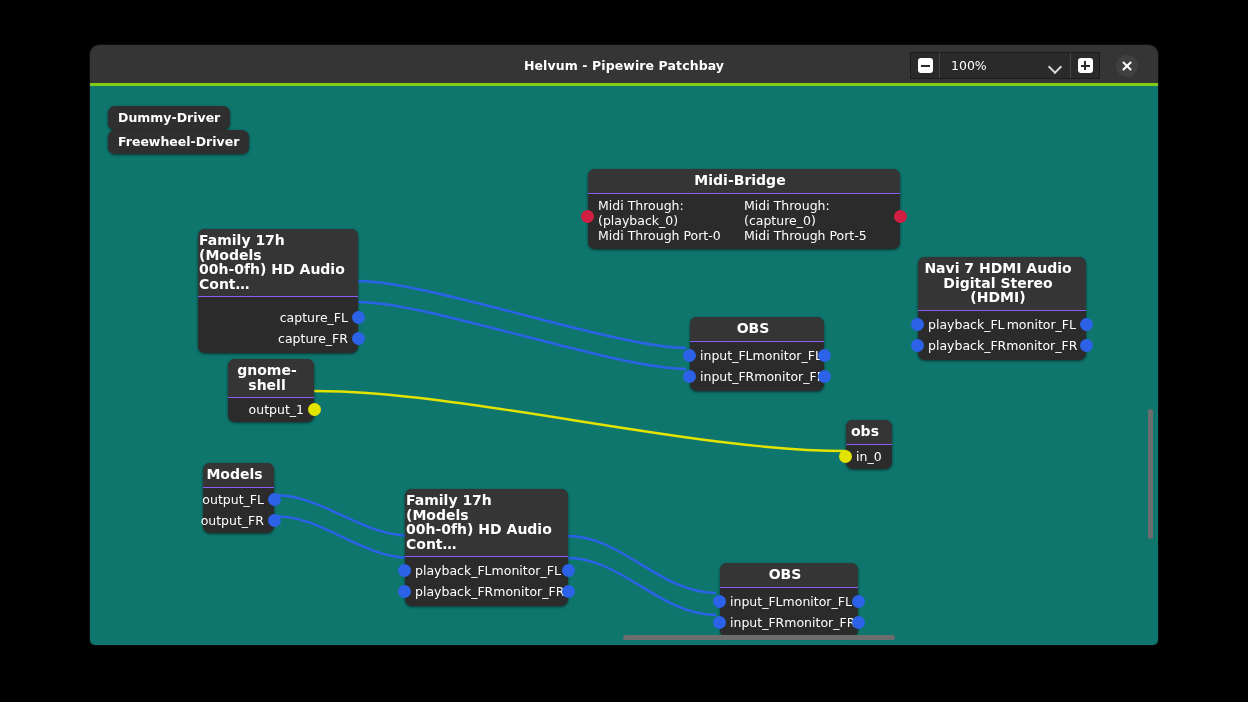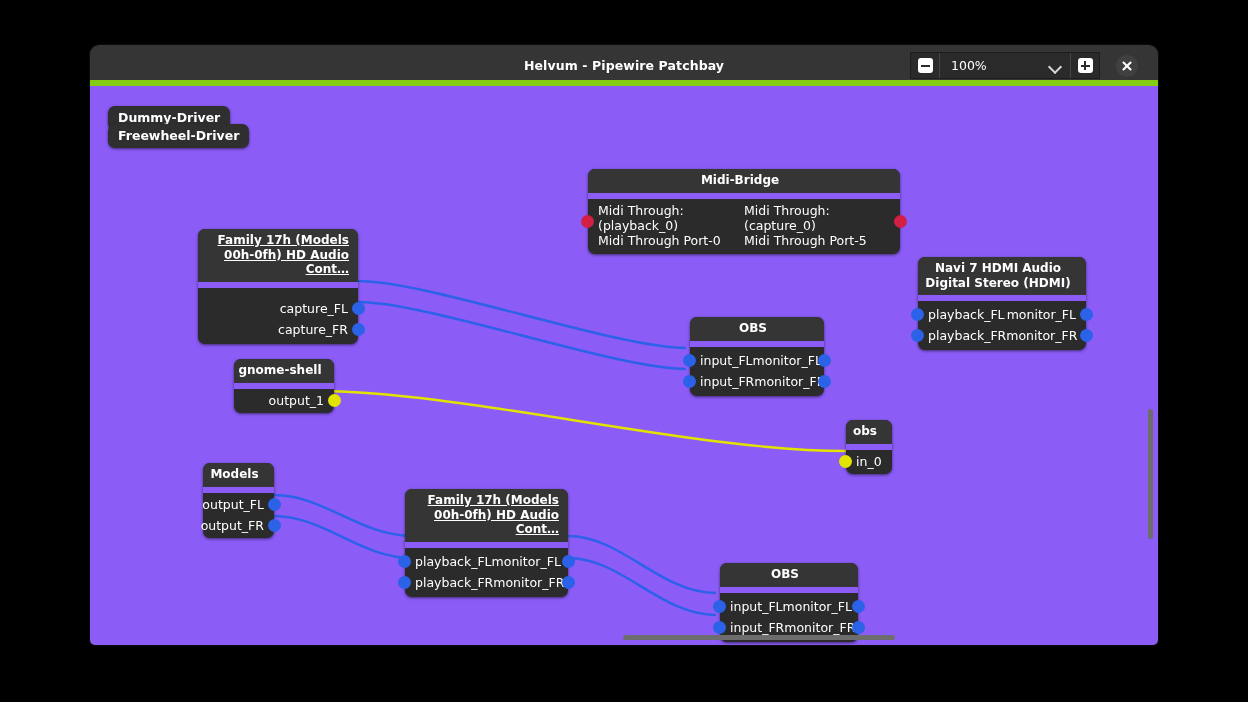--- a/index.html
+++ b/index.html
@@ -21,21 +21,21 @@
     background: #1e1e1e;
     overflow: hidden;
     box-shadow: 0 0 0 1px #0c0c0c;
   }
 
   
   #titlebar {
     position: absolute; left: 0; top: 0;
     width: 100%; height: 41px;
     background: #353535;
-    border-bottom: 6px solid #84cc16;
+    border-bottom: 3px solid #84cc16;
     border-radius: 9px 9px 0 0;
   }
   #window-title {
     position: absolute;
     left: 0; right: 0; top: 0; height: 41px;
     line-height: 41px;
     text-align: center;
     color: #ffffff;
     font-size: 12.5px;
     font-weight: bold;
@@ -112,49 +112,49 @@
     background: #ffffff; border-radius: 1px;
   }
   #close-button::before { transform: rotate(45deg); }
   #close-button::after  { transform: rotate(-45deg); }
 
   
   #canvas {
     position: absolute;
     left: 0; top: 41px;
     width: 1068px; height: 559px;
-    background: #8b5cf6;
+    background: #0f766e;
     overflow: hidden;
   }
   #links-layer {
     position: absolute; left: 0; top: 0;
     width: 1068px; height: 559px;
     pointer-events: none;
   }
 
   
   .node {
     position: absolute;
     background: #2b2b2b;
     border-radius: 7px;
     box-shadow: 0 1px 3px rgba(0,0,0,0.55);
     color: #ffffff;
   }
   .node-header {
     background: #353535;
     border-radius: 7px 7px 0 0;
-    border-bottom: 6px solid #8b5cf6;
-    font-size: 12px;
+    border-bottom: 1px solid #8b5cf6;
+    font-size: 14px;
     font-weight: bold;
     text-align: center;
     padding: 4px 9px 5px 1px;
     line-height: 14.5px;
     white-space: pre-line;
   }
-  .node-header.left-align { text-align: right; text-decoration: underline; }
+  .node-header.left-align { text-align: left; }
   .node-body {
     padding: 3px 0 4px 0;
   }
   .port-row {
     display: flex;
     align-items: center;
     height: 21px;
     position: relative;
   }
   .port-label {
@@ -248,21 +248,21 @@
       <path d="M 184,430 C 234,430 270,472 322,472" fill="none" stroke="#2b62e8" stroke-width="2.4"></path>
 
       <path d="M 478,450 C 532,450 570,507 626,507" fill="none" stroke="#2b62e8" stroke-width="2.4"></path>
 
       <path d="M 478,472 C 532,472 570,529 626,529" fill="none" stroke="#2b62e8" stroke-width="2.4"></path>
     </svg>
 
     <div class="pill" style="left:18px; top:20px;">
       <span>Dummy-Driver</span>
     </div>
-    <div class="pill" style="left:18px; top:38px;">
+    <div class="pill" style="left:18px; top:44px;">
       <span>Freewheel-Driver</span>
     </div>
 
     <div class="node" style="left:498px; top:83px; width:312px;">
       <div class="node-header">Midi-Bridge</div>
       <div class="node-body" style="display:flex; padding:2px 0 3px 0;">
         <div style="position:relative; flex:1; padding-left:10px;">
           <span class="port-dot dot-red dot-left" style="top:14px;"></span>
           <div class="port-label" style="line-height:15px; white-space:pre-line; padding:2px 0 3px 0;">Midi Through:(playback_0)
 Midi Through Port-0</div>
@@ -320,21 +320,21 @@
         </div>
         <div class="port-row port-both">
           <span class="port-dot dot-blue dot-left"></span>
           <span class="port-label">playback_FR</span>
           <span class="port-label">monitor_FR</span>
           <span class="port-dot dot-blue dot-right"></span>
         </div>
       </div>
     </div>
 
-    <div class="node" style="left:144px; top:273px; width:100px;">
+    <div class="node" style="left:138px; top:273px; width:86px;">
       <div class="node-header">gnome-shell</div>
       <div class="node-body" style="padding:1px 0 2px 0;">
         <div class="port-row port-out">
           <span class="port-label">output_1</span>
           <span class="port-dot dot-yellow dot-right"></span>
         </div>
       </div>
     </div>
 
     <div class="node" style="left:756px; top:334px; width:46px;">

